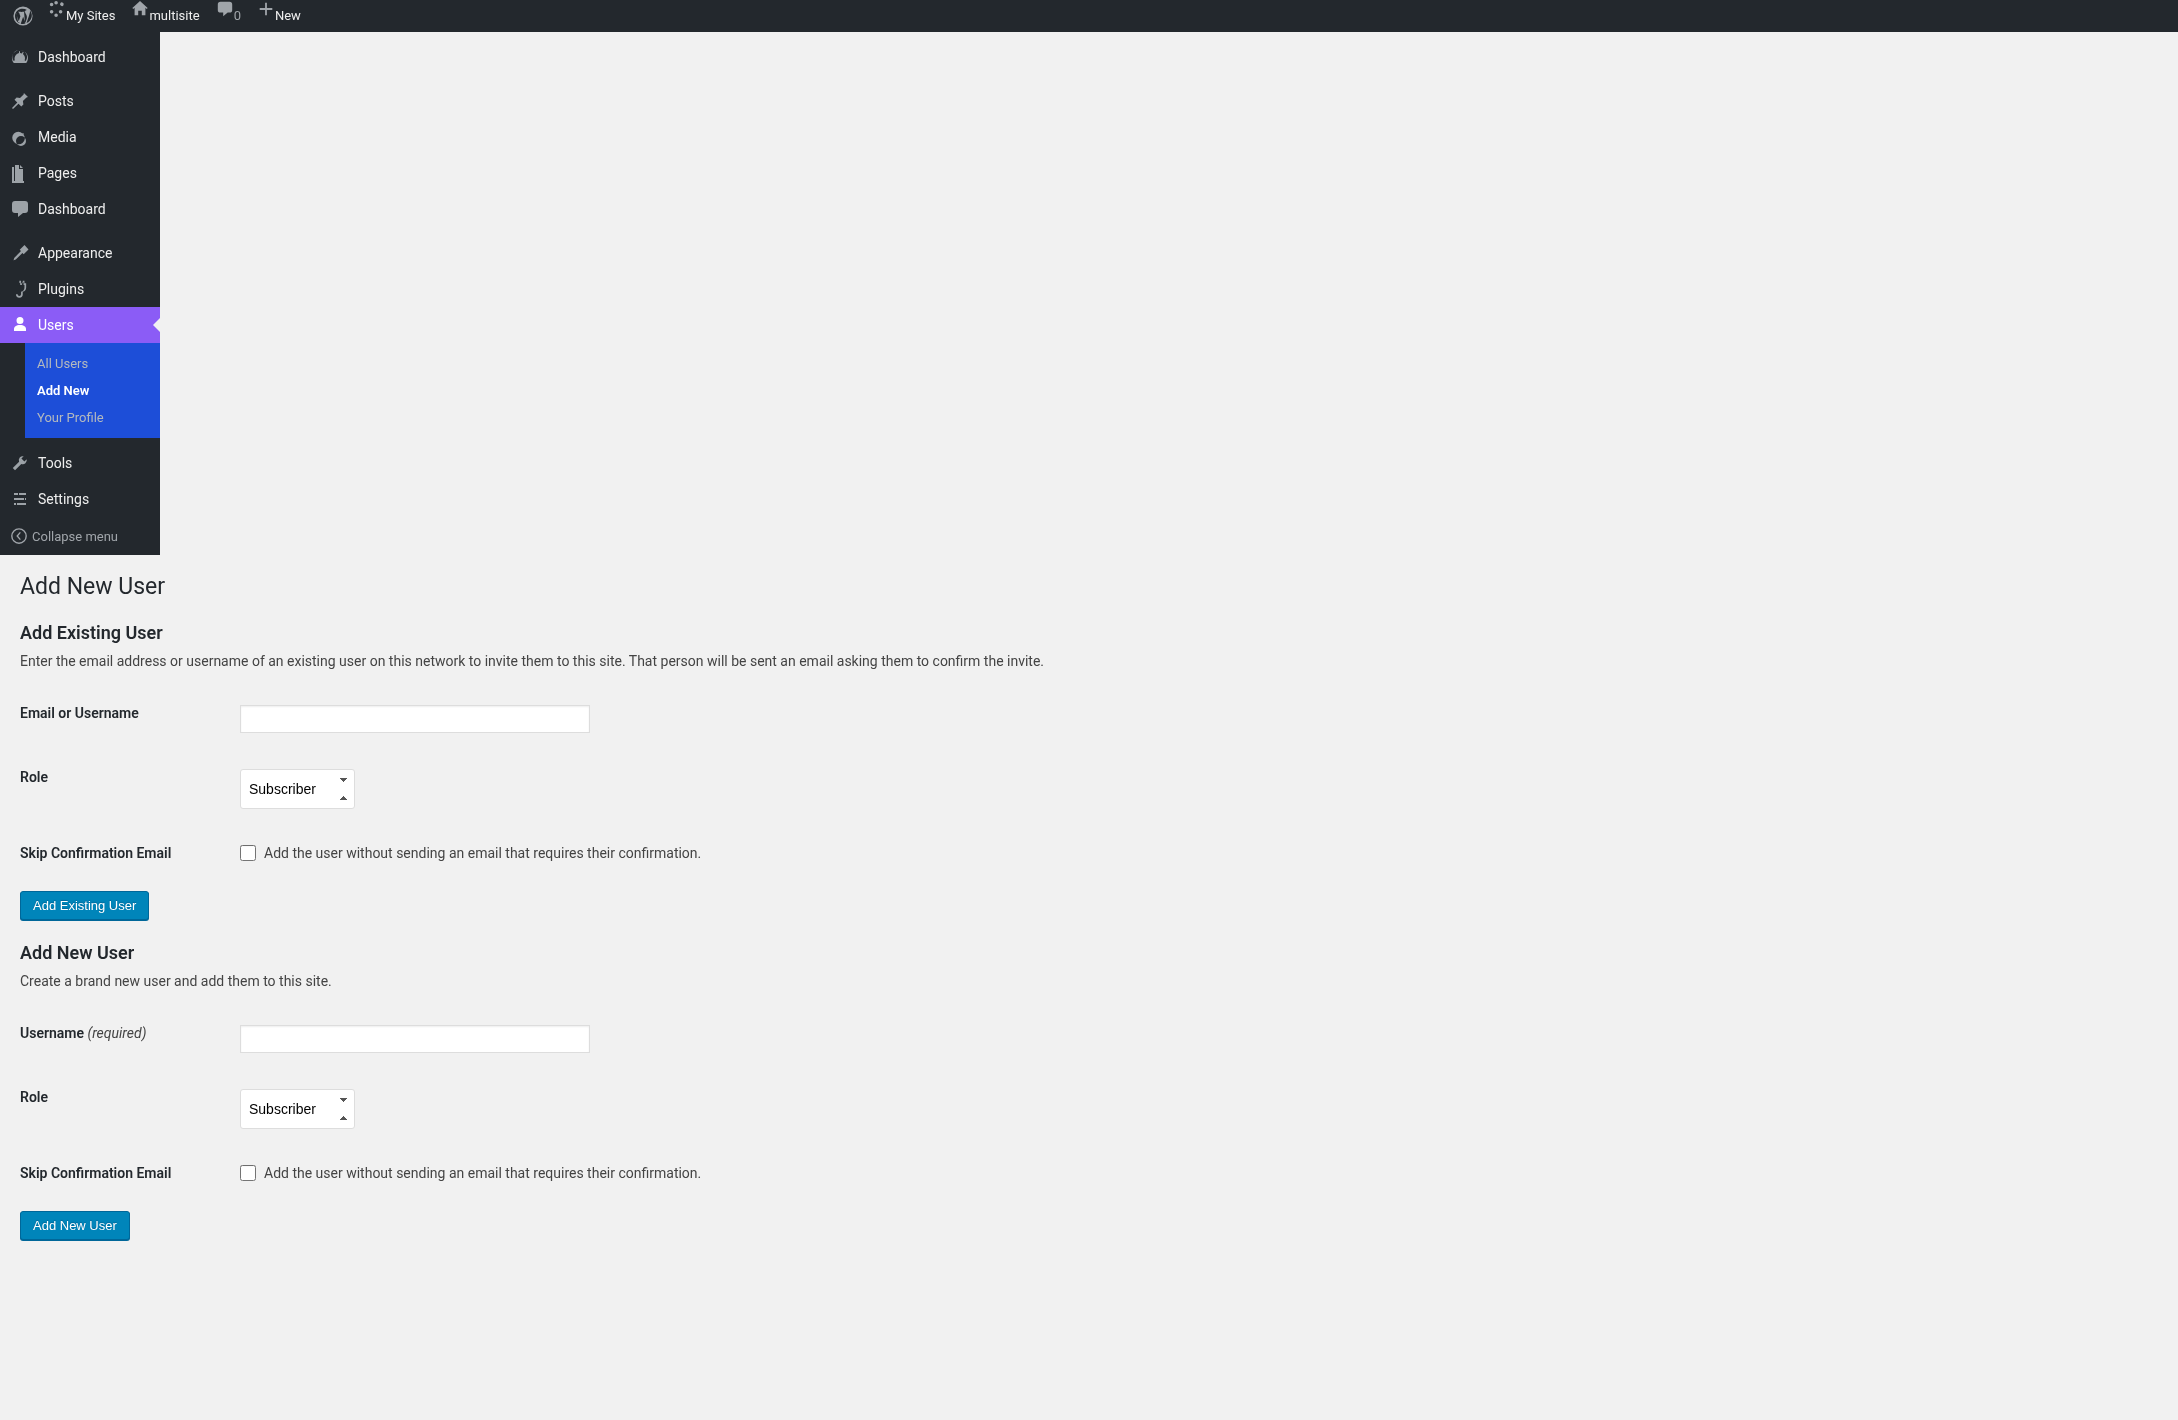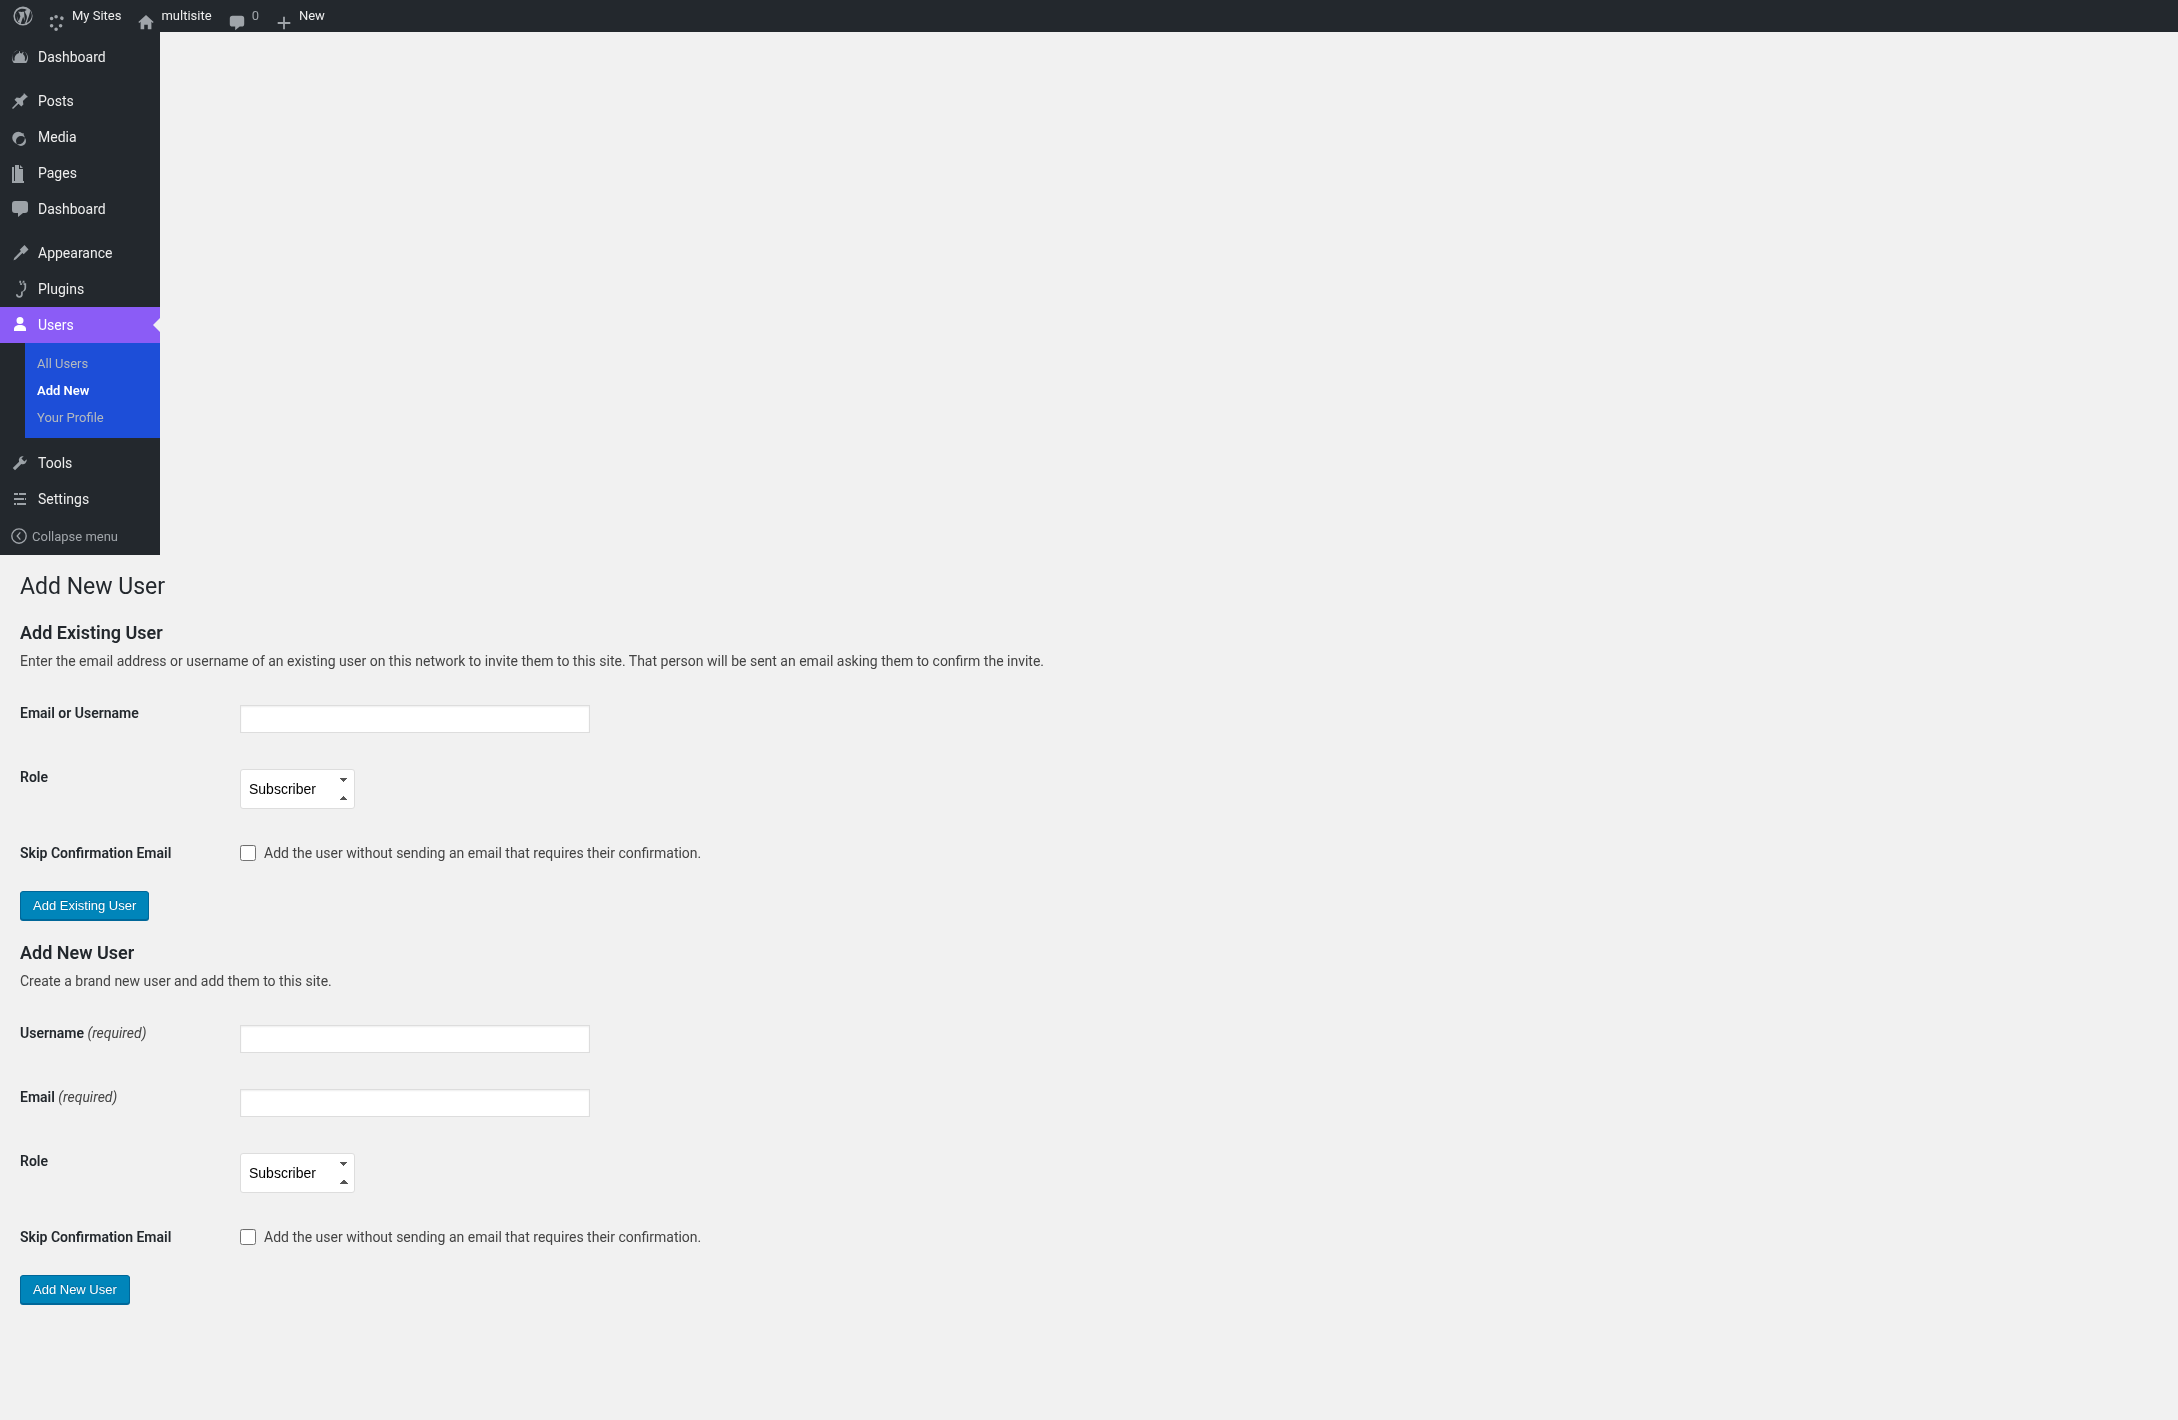--- a/index.html
+++ b/index.html
@@ -16,22 +16,21 @@
     color:#b4b9be;
     height:32px;
     display:flex;
     align-items:center;
     font-size:13px;
     line-height:32px;
     padding:0 6px;
   }
   #adminbar .ab-item{
     display:flex;
-    align-items:flex-end;
-    gap:6px;
+    align-items:flex-start;
     padding:0 8px;
     color:#eee;
     font-size:13px;
     cursor:pointer;
   }
   #adminbar .ab-item svg{width:18px;height:18px;fill:#a0a5aa;display:block;}
   #adminbar .ab-item.logo{padding:0 7px;}
   #adminbar .ab-item.logo svg{width:20px;height:20px;}
   #adminbar .ab-count{color:#a0a5aa;font-size:13px;}
   
@@ -287,27 +286,20 @@
     <table class="form-table">
       <tbody>
           <tr>
         <th>
           <span>Username</span>
           <span class="req">(required)</span>
         </th>
         <td><input type="text" class="regular" style=""></td>
       </tr>
       <tr>
-        <th>
-          <span>Email</span>
-          <span class="req">(required)</span>
-        </th>
-        <td><input type="text" class="regular" style=""></td>
-      </tr>
-      <tr>
         <th>Role</th>
         <td>
           <select class="regular">
             <option>Subscriber</option>
           </select>
         </td>
       </tr>
       <tr>
         <th>Skip Confirmation Email</th>
         <td>

